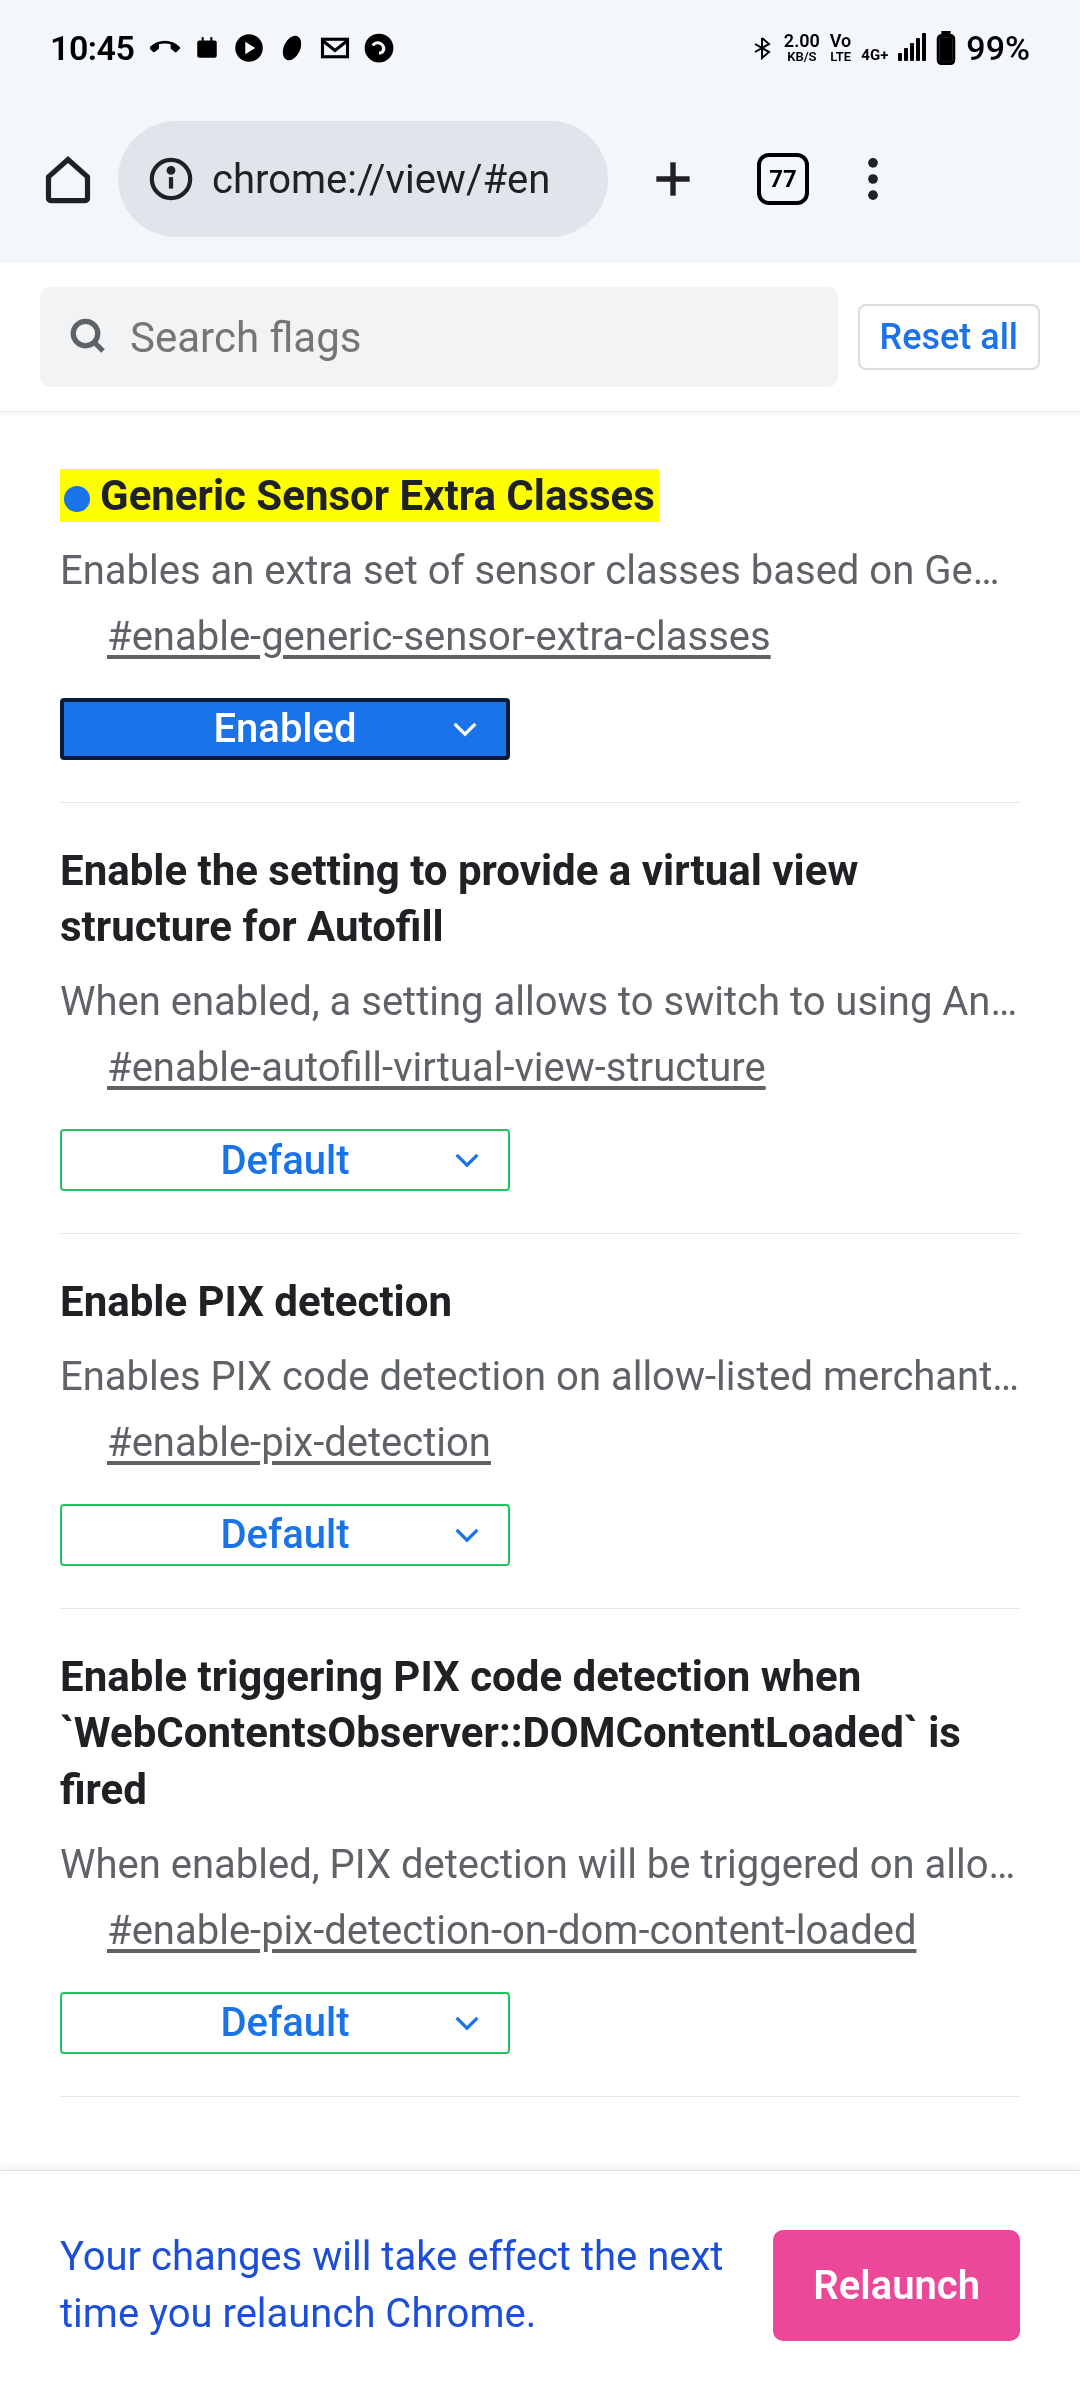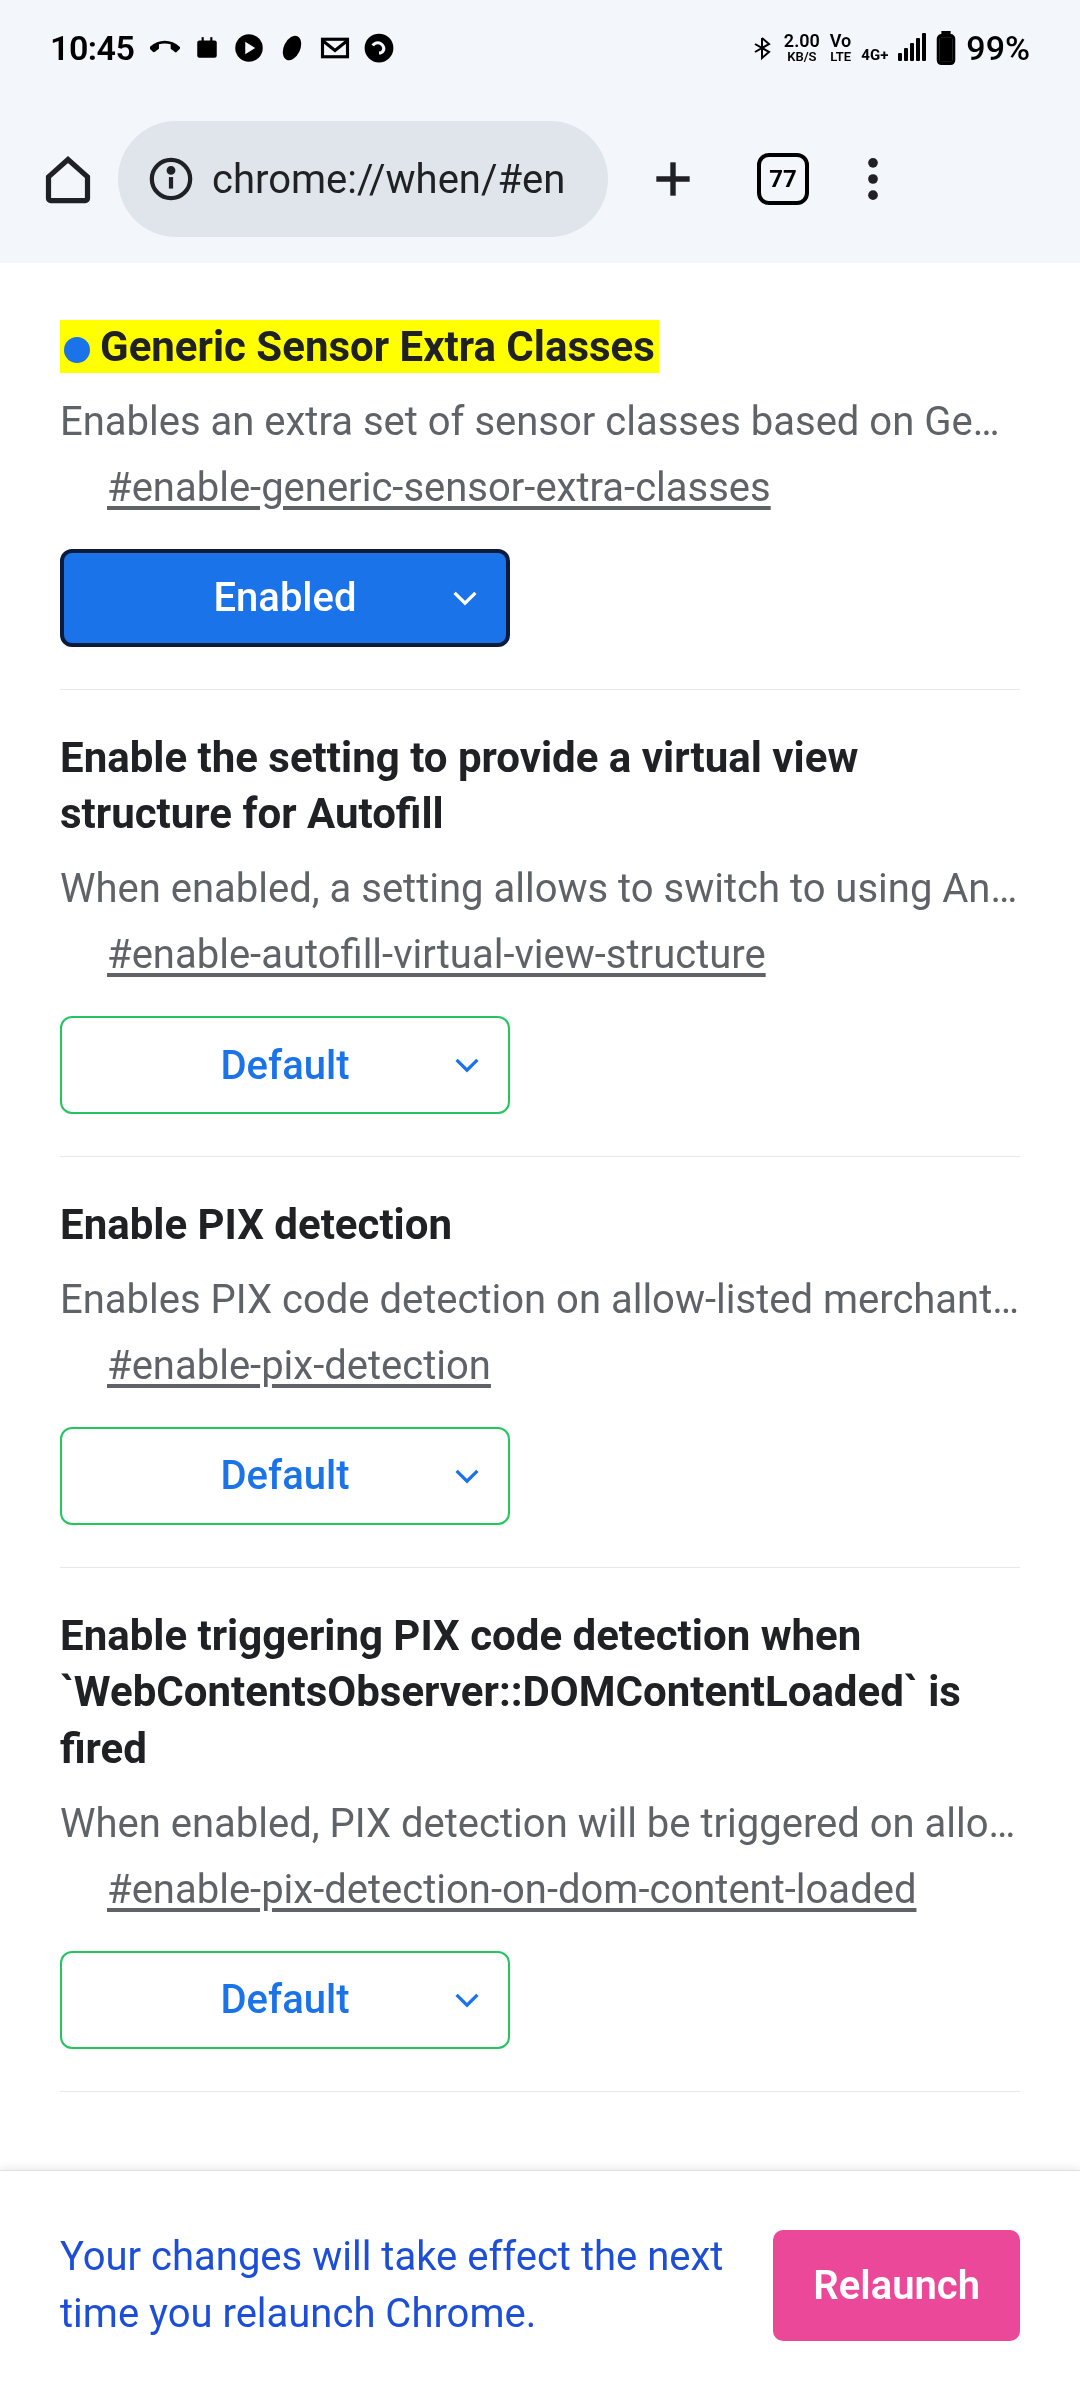--- a/index.html
+++ b/index.html
@@ -41,21 +41,21 @@
     
     .flags-list { padding: 0 60px; }
     .flag-item { padding: 40px 0 42px 0; border-bottom: 1px solid #e8e8e8; }
     .flag-item.first { padding-top: 56px; }
     .flag-title-row { margin-bottom: 18px; }
     .flag-title { font-size: 42px; font-weight: 700; color: #202124; line-height: 1.35; }
     .flag-title.highlighted { background: #ffff00; padding: 2px 4px; }
     .status-dot { display: inline-block; width: 26px; height: 26px; background: #1a73e8; border-radius: 50%; margin-right: 10px; vertical-align: middle; }
     .flag-desc { font-size: 40px; color: #5f6368; line-height: 1.4; margin-bottom: 14px; white-space: nowrap; overflow: hidden; text-overflow: ellipsis; }
     .flag-anchor { font-size: 40px; color: #5f6368; text-decoration: underline; text-underline-offset: 5px; display: inline-block; margin-bottom: 38px; margin-left: 47px; }
-    .flag-select { width: 450px; height: 98px; display: flex; align-items: center; justify-content: center; position: relative; font-size: 40px; font-weight: 500; border-radius: 12px; cursor: pointer; }
+    .flag-select { width: 450px; height: 62px; display: flex; align-items: center; justify-content: center; position: relative; font-size: 40px; font-weight: 500; border-radius: 4px; cursor: pointer; }
     .flag-select.enabled { background: #1a73e8; color: #fff; border: 4px solid #0b1b3b; }
     .flag-select.default { background: #fff; color: #1a73e8; border: 2px solid #22c55e; }
     .select-chevron { position: absolute; right: 28px; top: 50%; transform: translateY(-50%); }
     
     
     .relaunch-bar { position: absolute; bottom: 0; left: 0; right: 0; height: 230px; background: #fff; border-top: 1px solid #e0e0e0; box-shadow: 0 -3px 8px rgba(0,0,0,0.07); display: flex; align-items: center; padding: 0 60px; gap: 40px; }
     .relaunch-text { flex: 1; font-size: 40px; color: #1d4ed8; line-height: 1.42; }
     .relaunch-btn { background: #ec4899; color: #fff; font-size: 40px; font-weight: 600; border: none; border-radius: 10px; padding: 32px 40px; }
     
     svg { display: block; }
@@ -144,21 +144,21 @@
       </svg>
   </div>
   <div class="url-bar">
     <span>
       <svg width="46" height="46" viewBox="0 0 24 24" fill="none" stroke="#202124" stroke-width="2.2">
           <circle cx="12" cy="12" r="10"></circle>
           <line x1="12" y1="11" x2="12" y2="17"></line>
           <circle cx="12" cy="7.5" r="1.2" fill="#202124"></circle>
         </svg>
     </span>
-    <span class="url-text">chrome://when/#en</span>
+    <span class="url-text">chrome://view/#en</span>
   </div>
   <div class="plus-btn">
     <svg width="50" height="50" viewBox="0 0 24 24" fill="none" stroke="#202124" stroke-width="2.6">
         <line x1="12" y1="4" x2="12" y2="20"></line>
         <line x1="4" y1="12" x2="20" y2="12"></line>
       </svg>
   </div>
   <div class="tabs-btn">
     <div class="tab-badge">77</div>
   </div>
@@ -166,20 +166,32 @@
     <svg width="10" height="42" viewBox="0 0 6 26">
         <circle cx="3" cy="3" r="3" fill="#202124"></circle>
         <circle cx="3" cy="13" r="3" fill="#202124"></circle>
         <circle cx="3" cy="23" r="3" fill="#202124"></circle>
       </svg>
   </div>
 </div>
 
 <div class="page">
 
+  <div class="search-row">
+    <div class="search-box">
+      <span>
+        <svg width="42" height="42" viewBox="0 0 24 24" fill="none" stroke="#5f6368" stroke-width="3">
+            <circle cx="10" cy="10" r="7"></circle>
+            <line x1="20" y1="20" x2="15" y2="15"></line>
+          </svg>
+      </span>
+      <input class="search-input" placeholder="Search flags" style="">
+    </div>
+    <div class="reset-link">Reset all</div>
+  </div>
 
   <div class="flags-list">
     <div id="flags-container">
         <div class="flag-item first"><div class="flag-title-row"><span class="flag-title highlighted"><span class="status-dot"></span>Generic Sensor Extra Classes</span></div><div class="flag-desc">Enables an extra set of sensor classes based on Gen…</div><a class="flag-anchor">#enable-generic-sensor-extra-classes</a><br><div class="flag-select enabled">
             <span>Enabled</span>
             <span class="select-chevron">
               <svg width="26" height="16" viewBox="0 0 20 12" fill="none" stroke="#fff" stroke-width="2.5">
                 <path d="M2 2l8 8 8-8"></path>
               </svg>
             </span>

